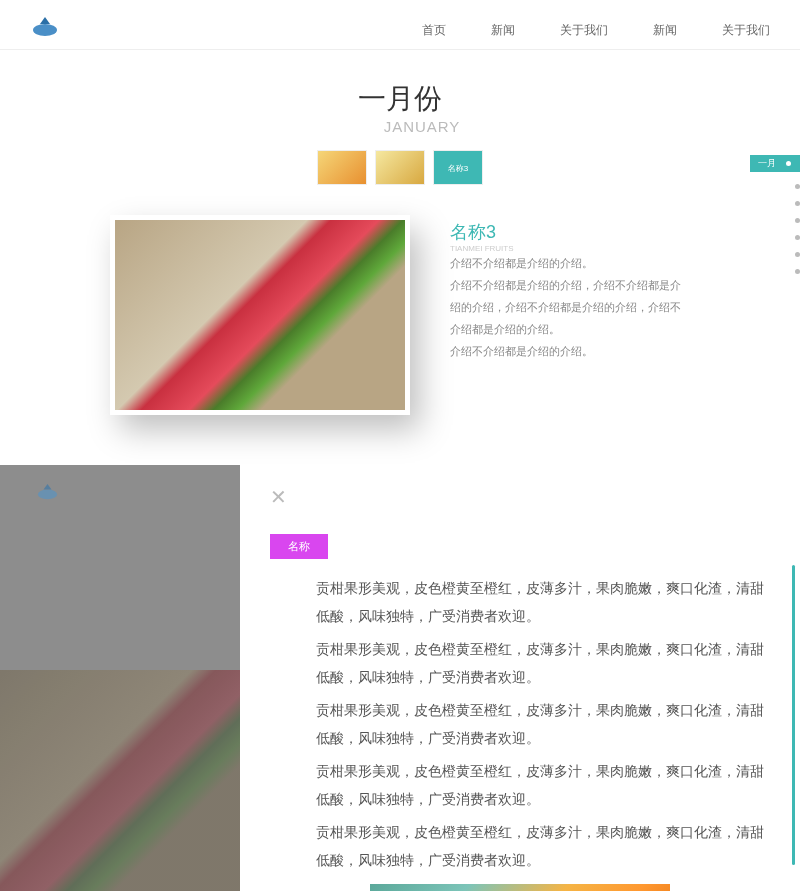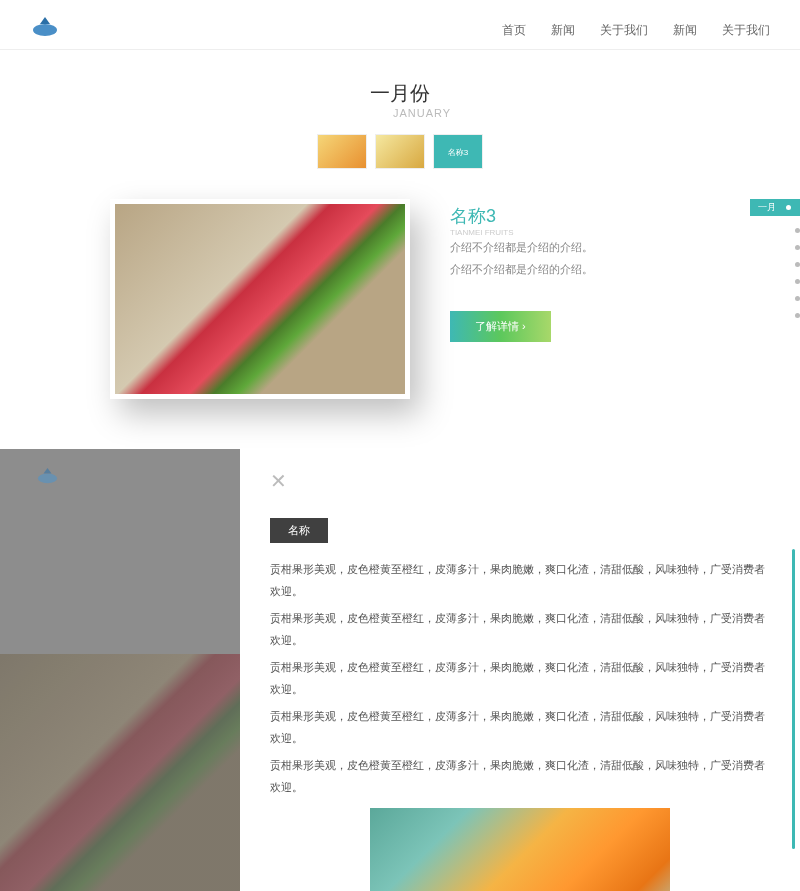--- a/index.html
+++ b/index.html
@@ -1,62 +1,62 @@
 <!DOCTYPE html>
 <html><head>
 <meta charset="utf-8">
 <style>
 * { margin: 0; padding: 0; box-sizing: border-box; }
 body { font-family: "Microsoft YaHei", Arial, sans-serif; font-size: 12px; color: #666; background: #fff; width: 800px; }
 
 
 .header { display: flex; justify-content: space-between; align-items: center; padding: 10px 30px; border-bottom: 1px solid #eee; }
 .logo { width: 30px; height: 25px; }
-.nav { display: flex; gap: 25px; margin-top: 12px; }
+.nav { display: flex; gap: 45px; margin-top: 12px; }
 .nav-item { cursor: pointer; color: #666; font-size: 12px; }
 
 
 .section-title { text-align: center; margin: 30px 0 15px; }
-.section-title h2 { font-size: 20px; color: #333; font-weight: normal; }
-.section-title .sub { font-size: 11px; color: #bbb; letter-spacing: 1px; padding-left: 44px; }
+.section-title h2 { font-size: 28px; color: #333; font-weight: normal; }
+.section-title .sub { font-size: 15px; color: #bbb; letter-spacing: 1px; padding-left: 44px; }
 
 
 .thumbs { display: flex; justify-content: center; gap: 8px; margin-bottom: 30px; }
 .thumb { width: 50px; height: 35px; border: 1px solid #eee; cursor: pointer; position: relative; overflow: hidden; }
 .thumb.active { background: #3eb8b4; }
 .thumb-label { position: absolute; top: 50%; left: 50%; transform: translate(-50%,-50%); font-size: 8px; color: #fff; }
 
 
 .showcase { display: flex; padding: 0 110px 50px; gap: 40px; align-items: flex-start; position: relative; }
 .showcase-img-wrap { flex-shrink: 0; }
 .showcase-img { width: 300px; height: 200px; background: linear-gradient(135deg, #b8a584 0%, #d4c9b0 40%, #c93040 45%, #e54b5b 55%, #4a7c2a 60%, #5fa83a 65%, #b8a584 70%); box-shadow: 10px 15px 30px rgba(0,0,0,0.25); border: 5px solid #fff; }
 .showcase-info { flex: 1; padding-top: 5px; }
 .showcase-name { color: #3eb8b4; font-size: 18px; font-weight: normal; }
 .showcase-sub { font-size: 8px; color: #ccc; }
 .showcase-desc { line-height: 2; color: #888; font-size: 11px; margin-bottom: 30px; font-family: Liberation Mono, monospace; }
 .detail-btn { display: inline-block; padding: 8px 25px; background: linear-gradient(90deg, #3eb8b4 0%, #5cc85c 50%, #a8d86a 100%); color: #fff; font-size: 11px; cursor: pointer; }
 .detail-btn::after { content: " ›"; }
 
 
-.side-nav { position: absolute; right: 0; top: 155px; display: flex; flex-direction: column; gap: 12px; align-items: flex-end; margin-top: 44px; }
+.side-nav { position: absolute; right: 0; top: 155px; display: flex; flex-direction: column; gap: 12px; align-items: flex-end; }
 .side-item { display: flex; align-items: center; gap: 5px; }
 .side-item .dot { width: 5px; height: 5px; border-radius: 50%; background: #bbb; }
 .side-item.active { background: #3eb8b4; color: #fff; padding: 2px 8px; font-size: 9px; }
 .side-item.active .dot { background: #fff; }
 .side-item.active .dot-outer { width: 8px; height: 8px; border-radius: 50%; border: 1px solid #3eb8b4; display: flex; align-items: center; justify-content: center; margin-left: 3px; }
 
 
 .modal-section { position: relative; height: 445px; background: #f0f0f0; overflow: hidden; }
 .modal-bg { position: absolute; top: 0; left: 0; width: 240px; height: 100%; background: #888; opacity: 0.95; }
 .modal-bg .bg-logo { position: absolute; top: 15px; left: 35px; opacity: 0.6; }
 .modal-bg .bg-img { position: absolute; bottom: 0; left: 0; width: 240px; height: 240px; background: linear-gradient(135deg, #6b5b3f 0%, #8a7a5a 40%, #7a1820 45%, #8f2b35 55%, #2a4718 60%, #3a6522 65%, #6b5b3f 70%); opacity: 0.5; }
 .modal-panel { position: absolute; top: 0; left: 240px; right: 0; height: 100%; background: #fff; padding: 20px 30px; }
 .close-icon { font-size: 20px; color: #bbb; cursor: pointer; margin-bottom: 25px; }
-.modal-label { display: inline-block; background: #404040; color: #fff; padding: 5px 18px; font-size: 11px; margin-bottom: 15px; }
-.modal-text { line-height: 2; font-size: 11px; color: #555; margin-bottom: 5px; }
+.modal-label { display: inline-block; background: #d946ef; color: #fff; padding: 5px 18px; font-size: 11px; margin-bottom: 15px; }
+.modal-text { line-height: 2; font-size: 14px; color: #555; margin-bottom: 5px; margin-left: 46px; }
 .modal-img { width: 300px; height: 200px; margin: 10px 0 10px 100px; background: linear-gradient(135deg, #5ba89a 0%, #7cc4b8 20%, #f5b445 40%, #ff9830 55%, #e87515 70%, #a8d8ce 85%); }
 .scroll-indicator { position: absolute; right: 5px; top: 100px; width: 3px; height: 300px; background: #3eb8b4; border-radius: 2px; }
 </style>
 </head>
 <body>
 
 <div class="header">
   <div class="logo">
     <svg viewBox="0 0 30 25">
         <ellipse cx="15" cy="18" rx="12" ry="6" fill="#4a8fc7"></ellipse>
@@ -114,23 +114,23 @@
 
 <div class="showcase">
   <div class="showcase-img-wrap">
     <div class="showcase-img"></div>
   </div>
   <div class="showcase-info">
     <h3 class="showcase-name">名称3</h3>
     <div class="showcase-sub">TIANMEI FRUITS</div>
     <div class="showcase-desc">
       <div>介绍不介绍都是介绍的介绍。</div>
+      <div>介绍不介绍都是介绍的介绍，介绍不介绍都是介绍的介绍，介绍不介绍都是介绍的介绍，介绍不介绍都是介绍的介绍。</div>
       <div>介绍不介绍都是介绍的介绍。</div>
     </div>
-    <span class="detail-btn">了解详情</span>
   </div>
 </div>
 
 <div class="modal-section">
   <div class="modal-bg">
     <div class="bg-logo">
       <svg width="25" height="20" viewBox="0 0 30 25">
           <ellipse cx="15" cy="18" rx="12" ry="6" fill="#4a8fc7"></ellipse>
           <path d="M15 5 L10 12 L20 12 Z" fill="#2a6fa7"></path>
         </svg>

